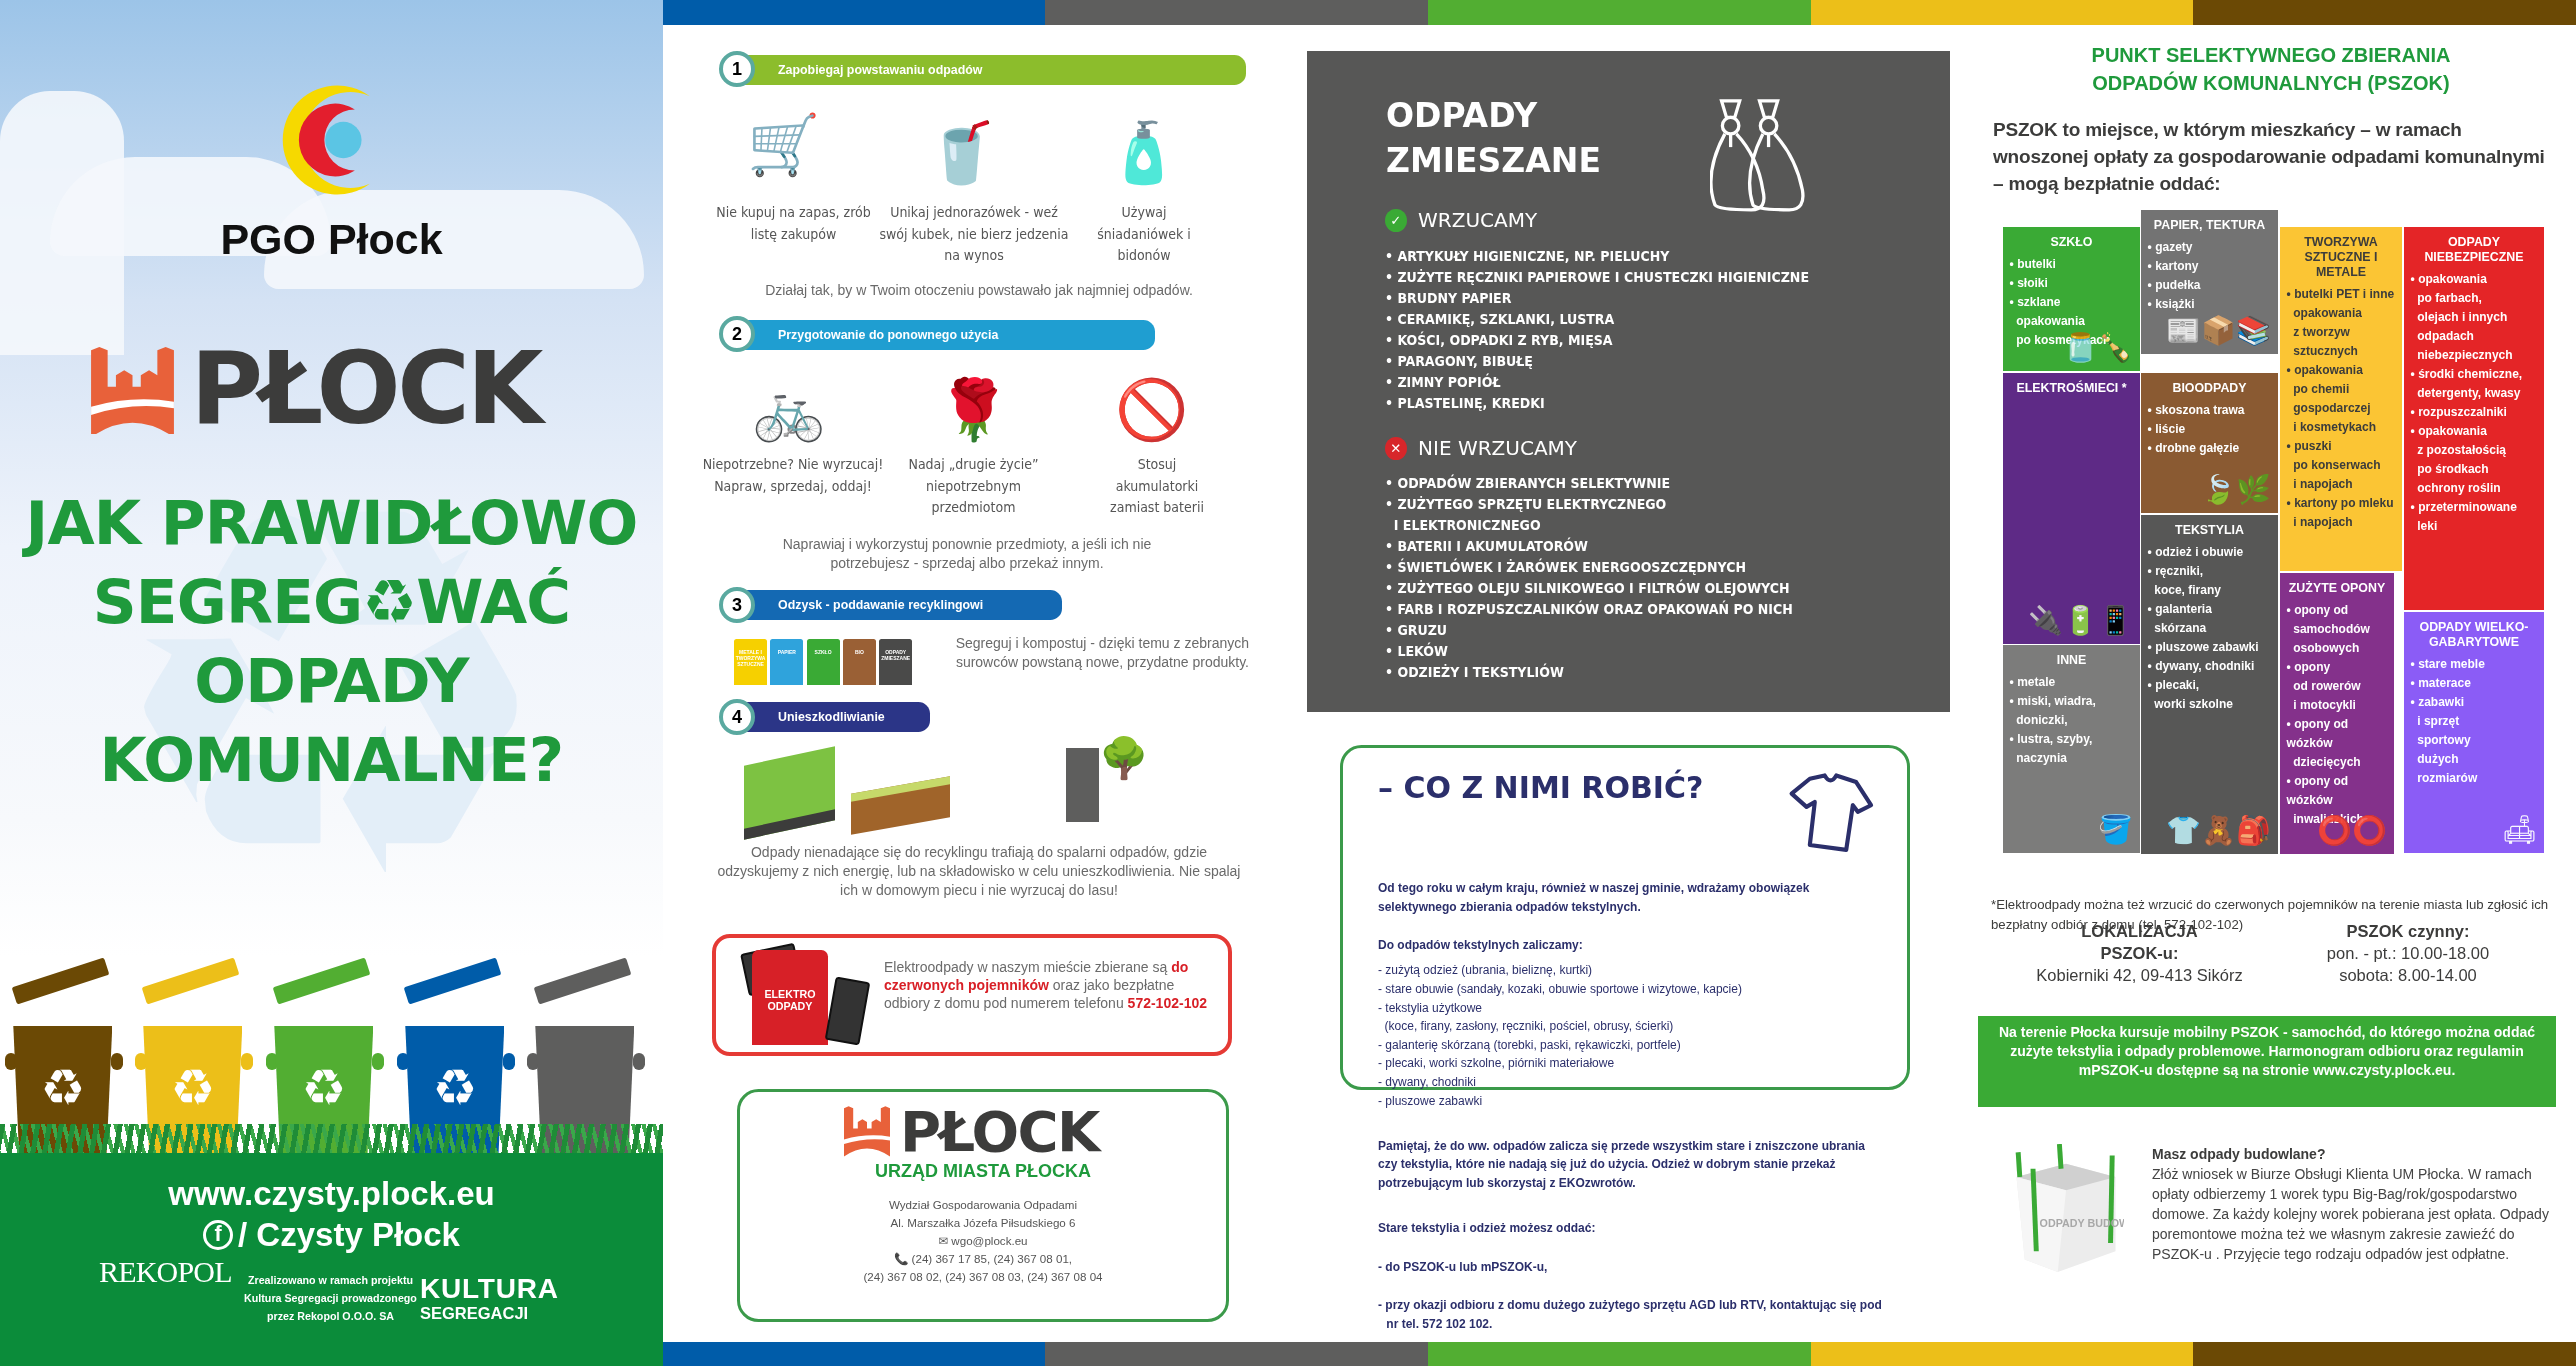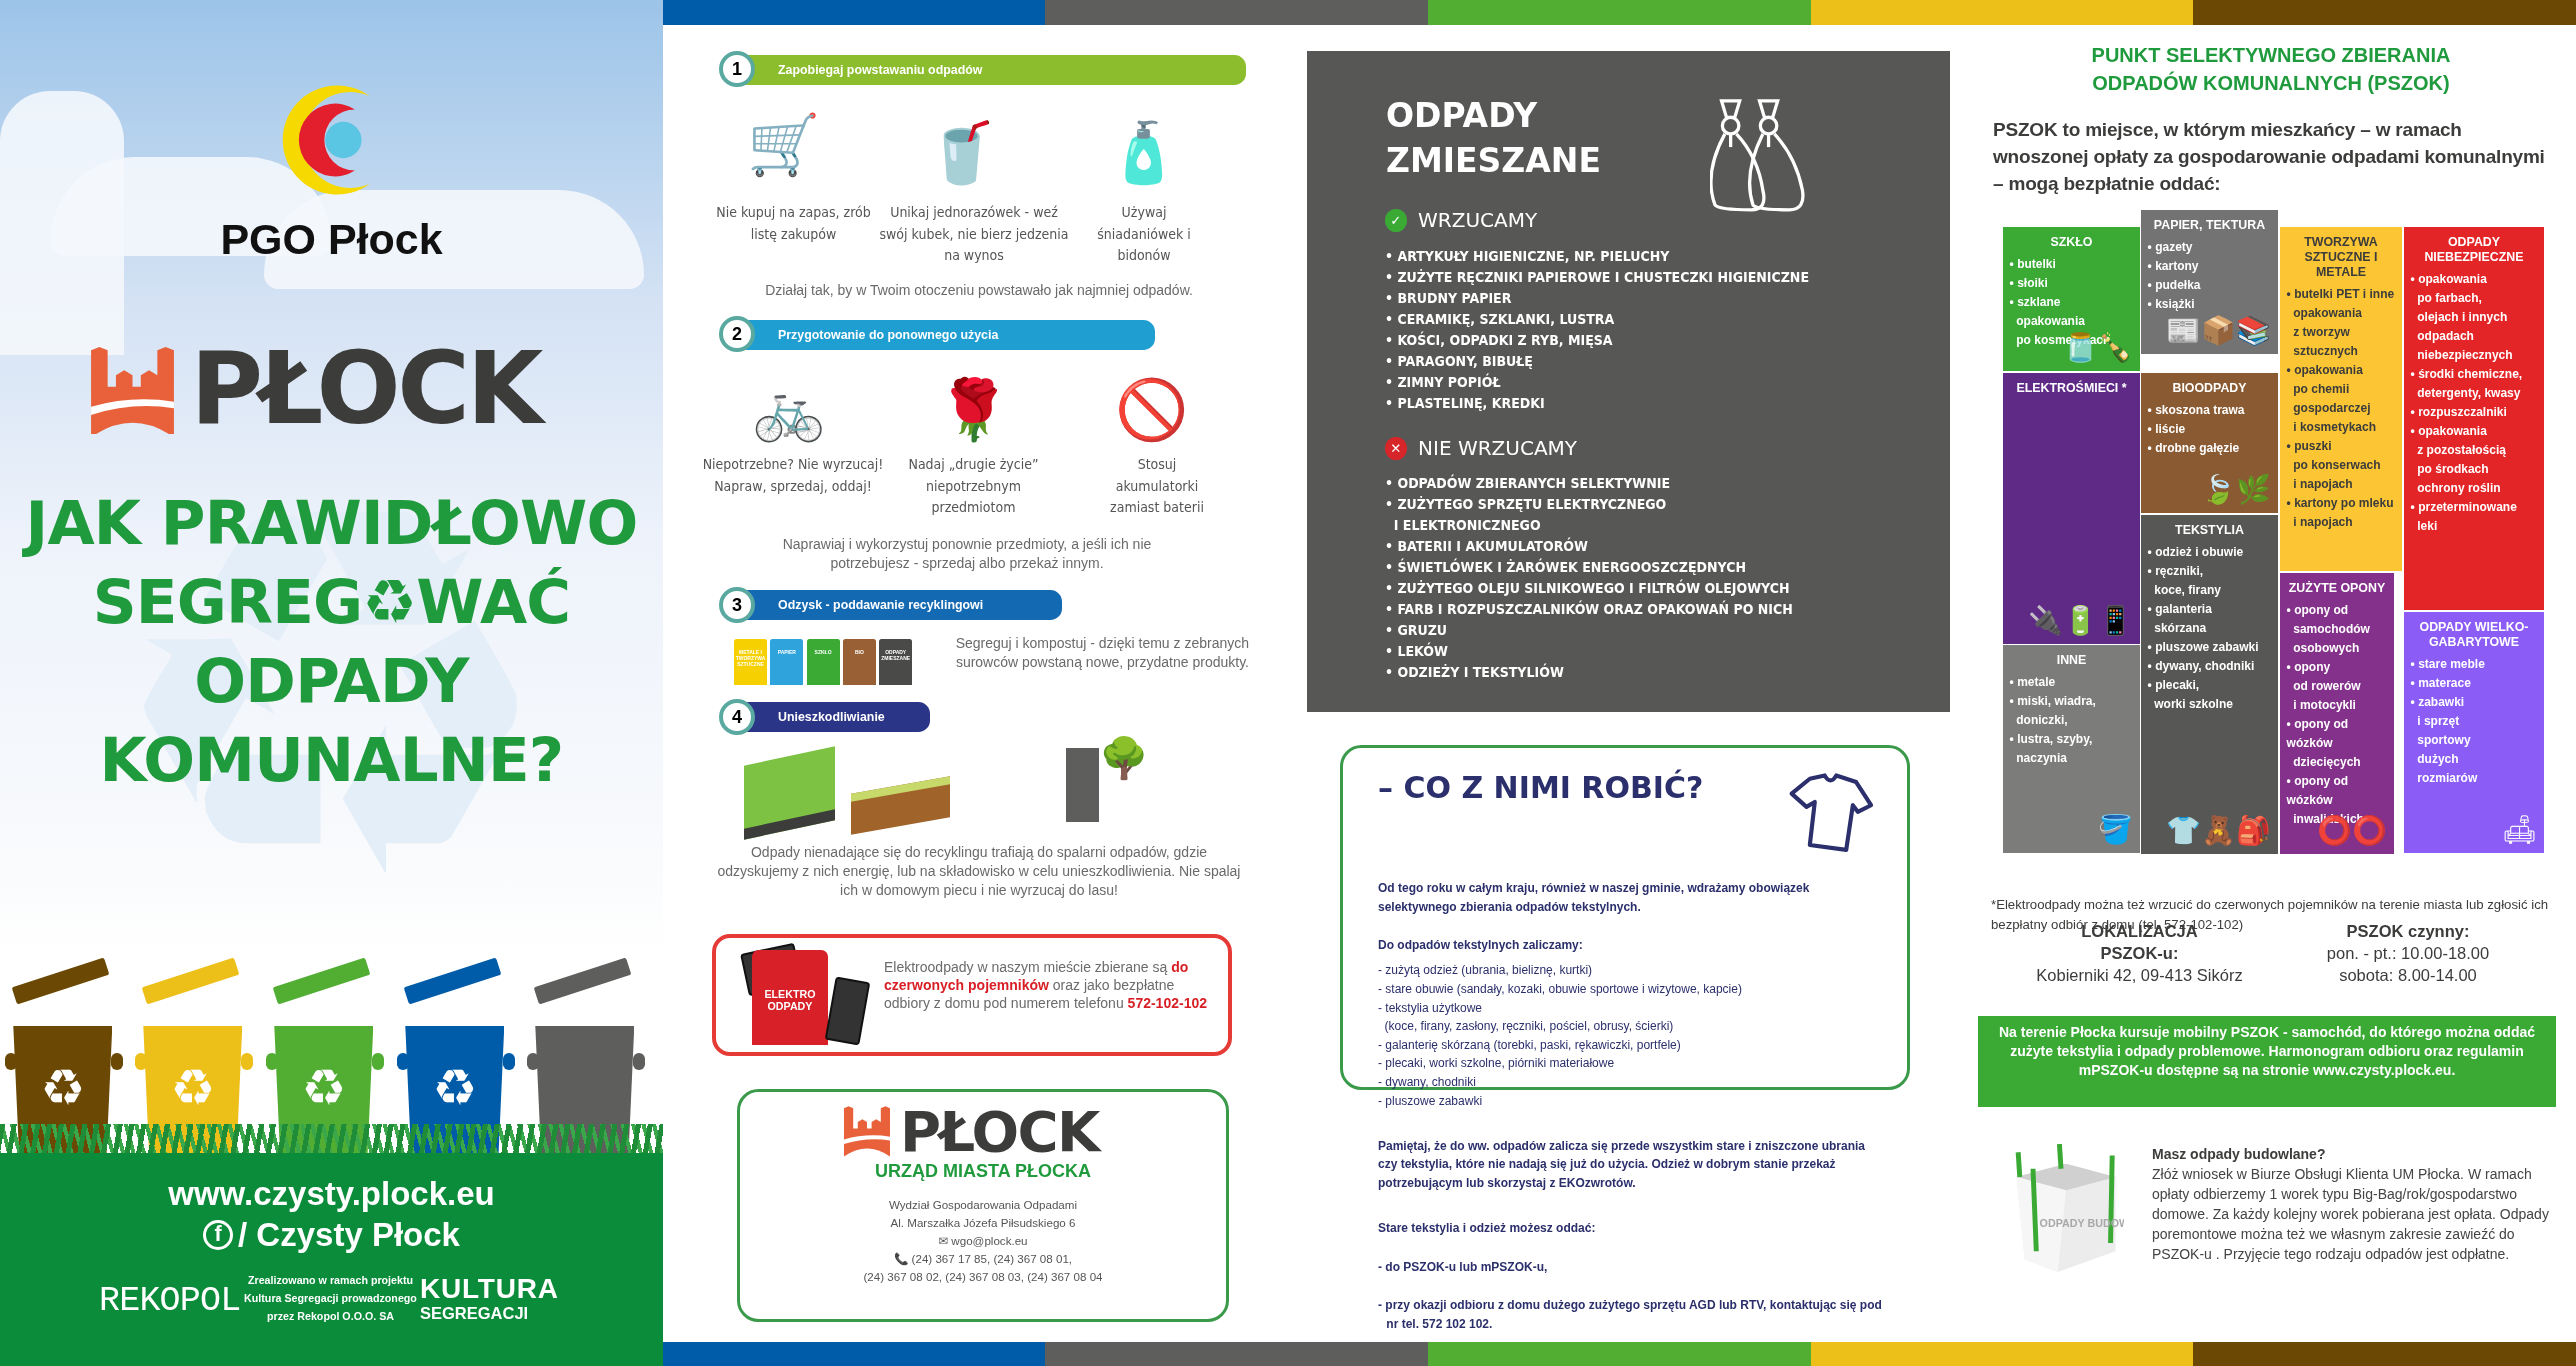--- a/index.html
+++ b/index.html
@@ -23,21 +23,21 @@
   .bin .lid { position: absolute; left: 6.6px; top: 10px; width: 97px; height: 18px; transform: rotate(-18deg); border-radius: 2.5px; }
   .bin .lid:after { content: ""; position: absolute; left: 31px; top: -11.6px; width: 33px; height: 13.2px; border: 5px solid inherit; border-bottom: none; }
   .bin .body { position: absolute; left: 8.3px; top: 64px; width: 99px; height: 132px; clip-path: polygon(0 0, 100% 0, 94% 100%, 6% 100%); display: flex; justify-content: center; padding-top: 33px; color: #fff; font-size: 50px; }
   .bin .ear { position: absolute; top: 91px; width: 11.6px; height: 16.5px; border-radius: 5.8px; }
   .grass { left: 0; top: 1124px; width: 663px; height: 41px;
     background: repeating-linear-gradient(100deg, #1f8c37 0 5px, transparent 5px 11.6px), repeating-linear-gradient(75deg, #3aa84a 0 4.1px, transparent 4.1px 10px); }
   .green-foot { left: 0; top: 1153px; width: 663px; height: 214px; background: #0b8c3a; }
   .foot-url { left: 0; width: 663px; top: 1175px; text-align: center; color: #fff; font-weight: bold; font-size: 33px; }
   .foot-fb { left: 0; width: 663px; top: 1216px; text-align: center; color: #fff; font-weight: bold; font-size: 33px; display: flex; justify-content: center; align-items: center; gap: 5px; }
   .fb-icon { display: inline-block; width: 30px; height: 30px; border-radius: 50%; border: 3.3px solid #fff; color: #fff; font-size: 21.5px; line-height: 23px; text-align: center; font-weight: bold; }
-  .rekopol { left: 99px; top: 1281px; color: #fff; font-size: 35px; font-family: Liberation Mono, monospace; letter-spacing: -0.8px; }
+  .rekopol { left: 99px; top: 1255px; color: #fff; font-size: 30px; font-family: Liberation Serif, serif; letter-spacing: -0.8px; }
   .proj { left: 223px; top: 1271px; width: 215px; color: #fff; font-size: 10.7px; font-weight: bold; text-align: center; line-height: 18px; }
   .kultura { left: 420px; top: 1276px; color: #fff; font-weight: bold; line-height: 25px; }
   .kultura .k1 { font-size: 28px; display: block; letter-spacing: 0.8px; }
   .kultura .k2 { font-size: 16.5px; display: block; }
 
   
   .stripe { position: absolute; height: 25px; }
 
   
   .step-bar { position: absolute; height: 30px; border-radius: 0 11.6px 11.6px 0; color: #fff; font-weight: bold; font-size: 12.4px; line-height: 30px; padding-left: 46px; }

